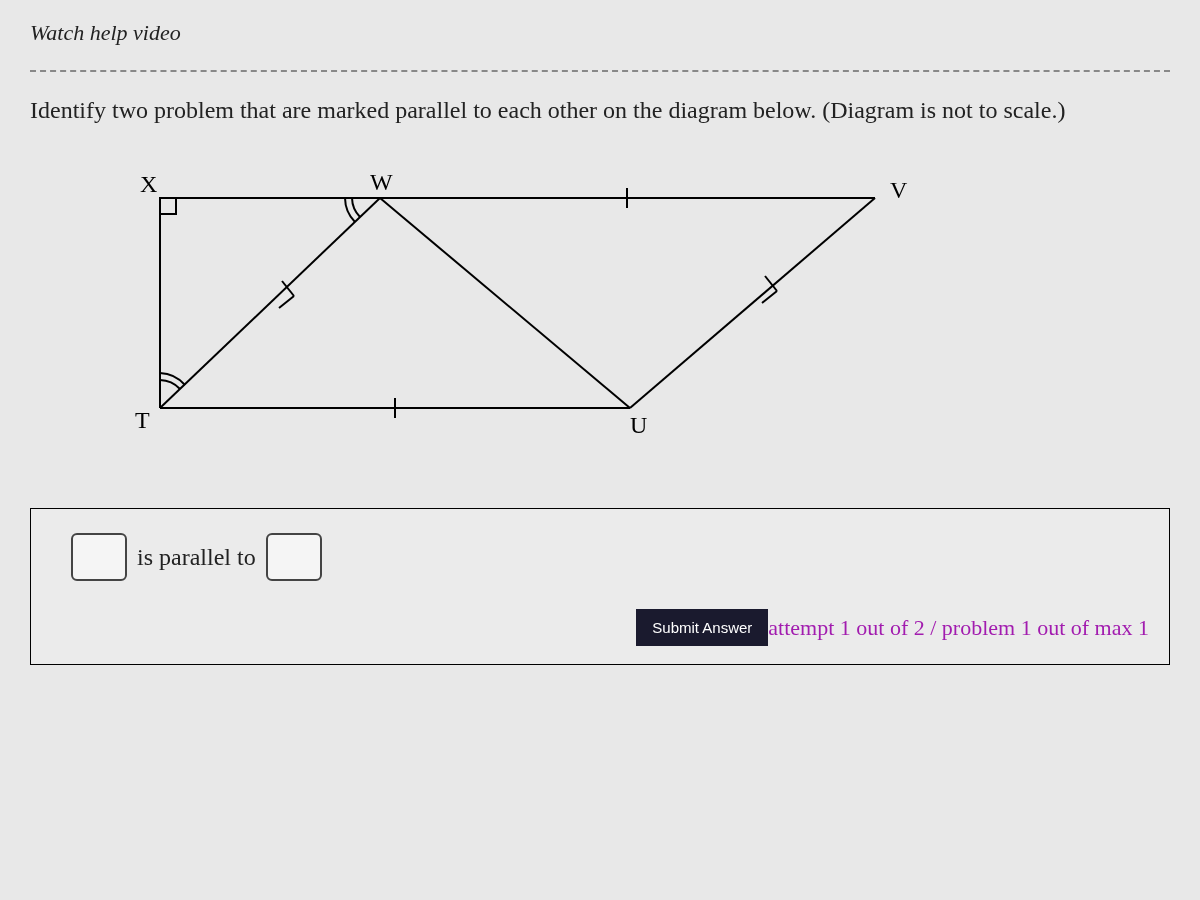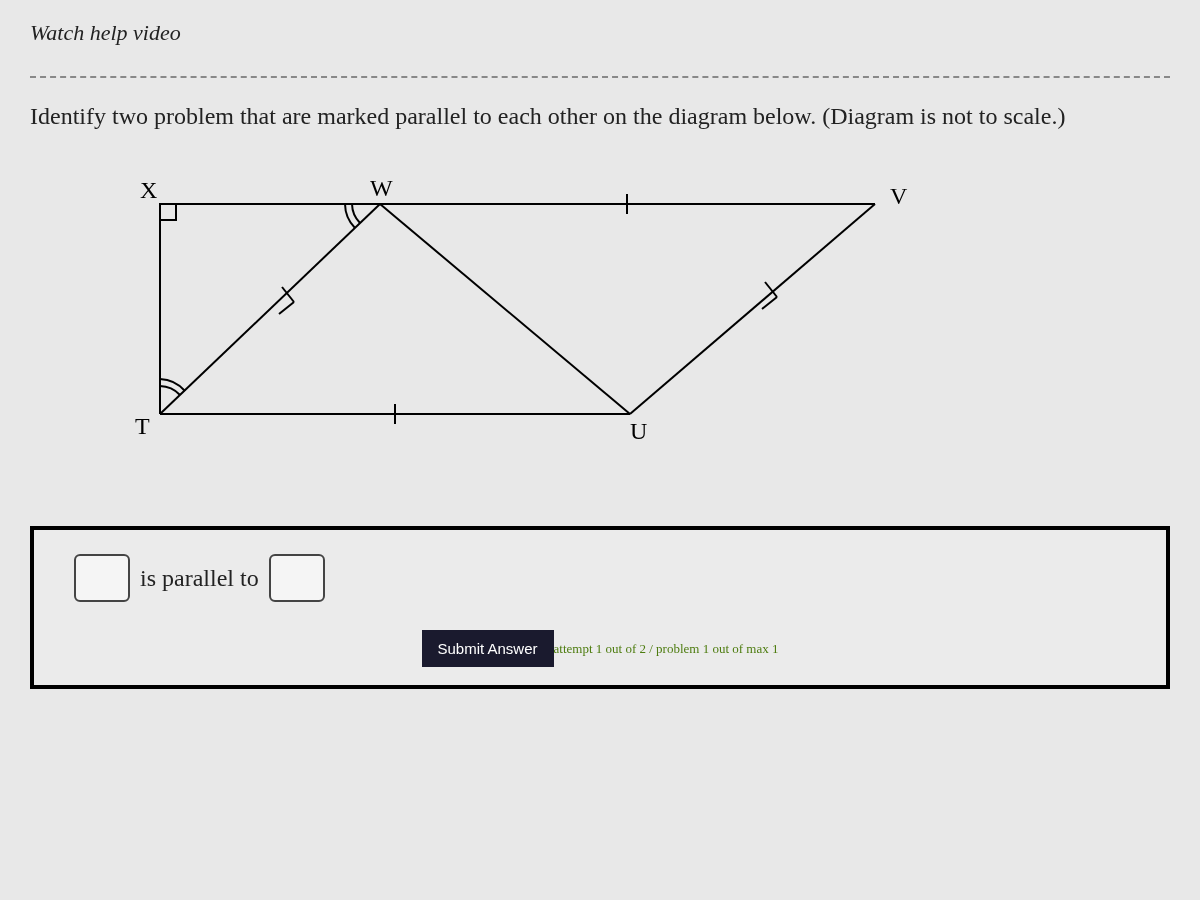--- a/index.html
+++ b/index.html
@@ -11,43 +11,43 @@
       padding: 20px 30px;
       color: #222;
     }
     .help-link {
       font-family: 'Comic Sans MS', cursive;
       font-style: italic;
       font-size: 22px;
       color: #222;
       cursor: pointer;
       display: inline-block;
-      margin-bottom: 30px;
+      margin-bottom: 24px;
     }
     .hr-dashed {
       border: none;
       border-top: 2px dashed #888;
       margin-bottom: 20px;
     }
     .question-text {
       font-size: 24px;
       line-height: 1.5;
       margin-bottom: 30px;
     }
     .diagram-wrap {
       padding: 10px 40px 30px 40px;
     }
     svg.diagram {
       display: block;
     }
     .answer-box {
-      border: 4px solid #000000;
+      border: 1px solid #000000;
       background: rgba(255,255,255,0.15);
       padding: 24px 20px 18px 20px;
-      margin-top: 32px;
+      margin-top: 20px;
     }
     .answer-row {
       display: flex;
       align-items: center;
       gap: 10px;
       margin-bottom: 28px;
       padding-left: 20px;
     }
     .answer-input {
       width: 56px;
@@ -57,35 +57,35 @@
       background: #f5f5f5;
       font-size: 22px;
       text-align: center;
       font-family: Georgia, serif;
     }
     .answer-label {
       font-size: 24px;
     }
     .bottom-row {
       display: flex;
-      justify-content: center;
+      justify-content: flex-end;
       align-items: center;
     }
     .submit-btn {
       background: #1a1a2e;
       color: #fff;
       border: none;
       padding: 10px 16px;
       font-size: 15px;
       font-family: Arial, sans-serif;
       cursor: pointer;
     }
     .attempt-text {
-      font-size: 13px;
-      color: #4d7c0f;
+      font-size: 22px;
+      color: #a21caf;
     }
   </style>
 </head>
 <body>
 
 
 
 <a class="help-link">Watch help video</a>
 
 <hr class="hr-dashed">

